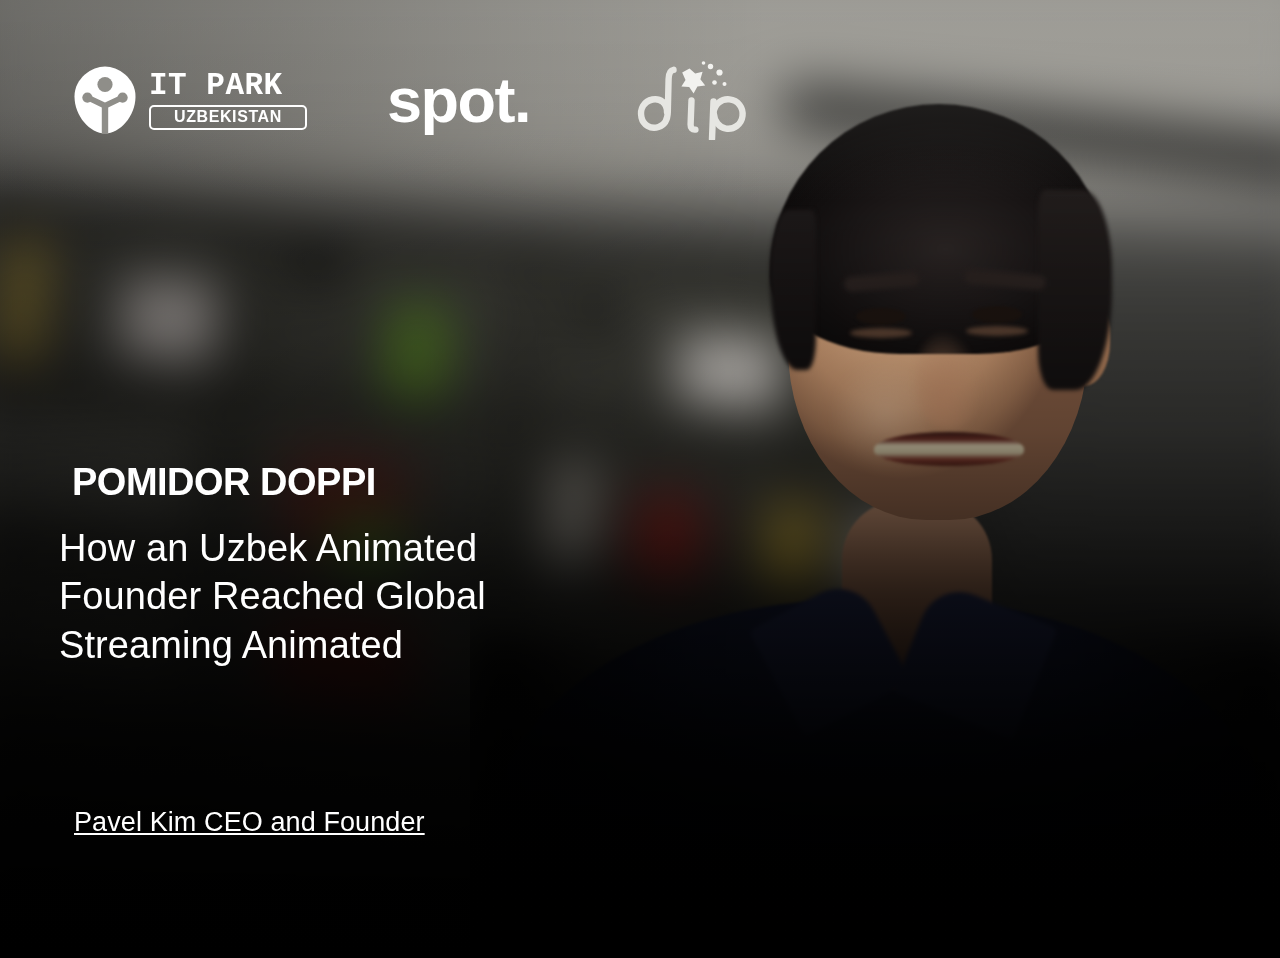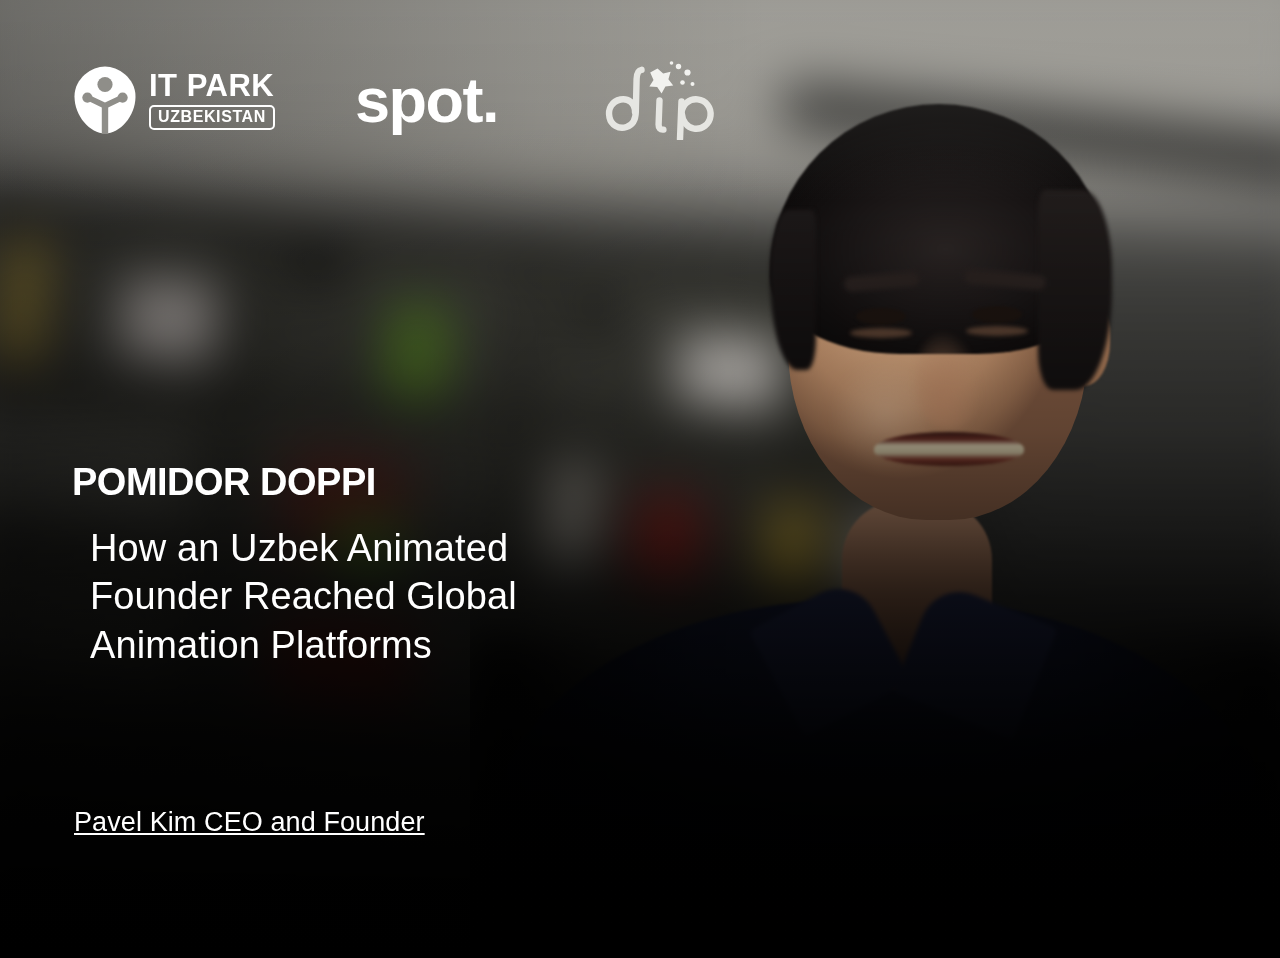--- a/index.html
+++ b/index.html
@@ -322,32 +322,31 @@
     display: flex;
     flex-direction: column;
     gap: 4px;
   }
   .itpark-top {
     color: #fff;
     font-size: 31px;
     font-weight: 700;
     letter-spacing: .5px;
     line-height: 1;
-    font-family: Liberation Sans, sans-serif;
+    font-family: Liberation Mono, monospace;
   }
   .itpark-badge {
     border: 2px solid #fff;
     border-radius: 5px;
     color: #fff;
     font-size: 16px;
     font-weight: 700;
     letter-spacing: .6px;
-    padding: 2px 7px 3px;
+    padding: 2px 23px 3px;
     line-height: 1;
-    text-align: center;
   }
   .logo-spot {
     margin-left: 80px;
     color: #fff;
     font-size: 63px;
     font-weight: 700;
     letter-spacing: -1.5px;
     line-height: 1;
     font-family: "Liberation Sans", sans-serif;
   }
@@ -367,21 +366,21 @@
     color: #ffffff;
     font-size: 38px;
     font-weight: 700;
     letter-spacing: -0.5px;
     line-height: 1.06;
     white-space: nowrap;
     font-family: "Liberation Sans", sans-serif;
   }
   .subtitle {
     position: absolute;
-    left: 90px;
+    left: 59px;
     top: 524px;
     color: #ffffff;
     font-size: 38px;
     font-weight: 400;
     line-height: 1.27;
     letter-spacing: 0.1px;
     font-family: "Liberation Sans", sans-serif;
   }
   .subtitle .ln { display: block; white-space: nowrap; }
   .byline {
@@ -507,20 +506,20 @@
         <circle cx="69.5" cy="3.0" r="1.8" fill="#f2f2ef"></circle>
       </svg>
     </div>
   </div>
 
   <h1 class="title">POMIDOR DOPPI</h1>
 
   <div class="subtitle">
     <span class="ln">How an Uzbek Animated</span>
     <span class="ln">Founder Reached Global</span>
-    <span class="ln">Animation Platforms</span>
+    <span class="ln">Streaming Animated</span>
   </div>
 
   <div class="byline">
     <span class="ln">Pavel Kim CEO and Founder</span>
   </div>
 
 </div>
 
 </body></html>

